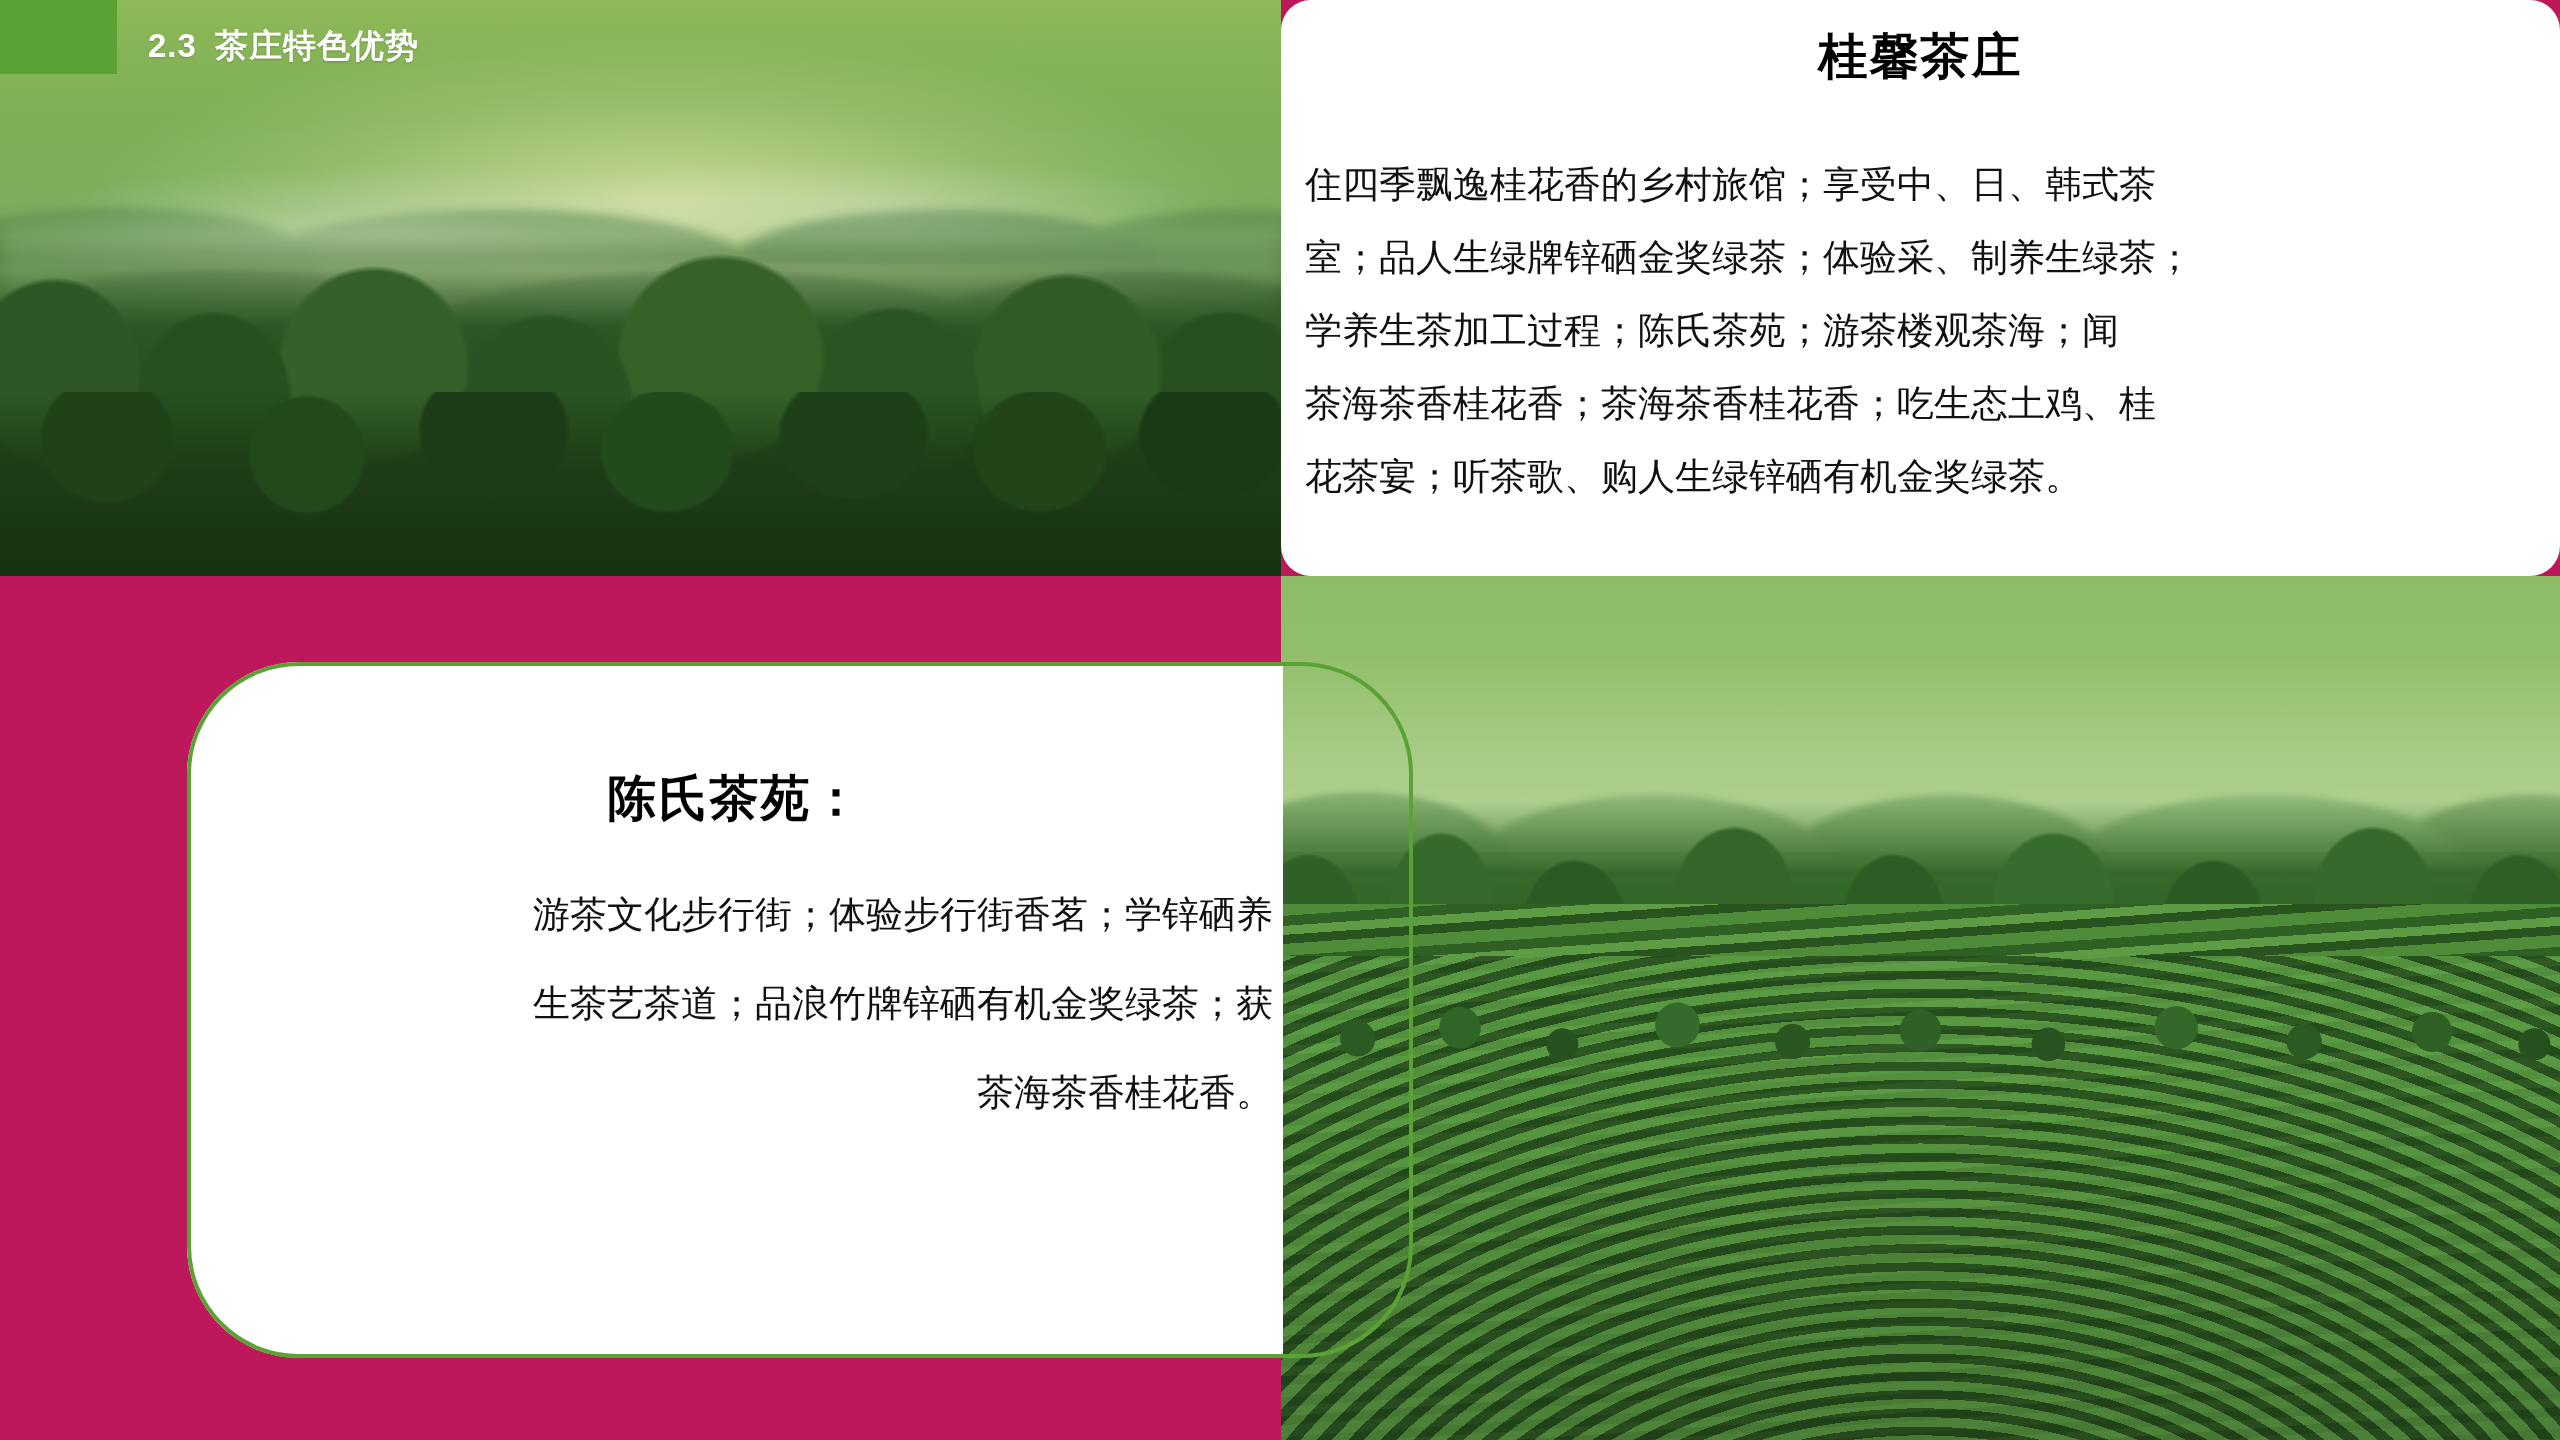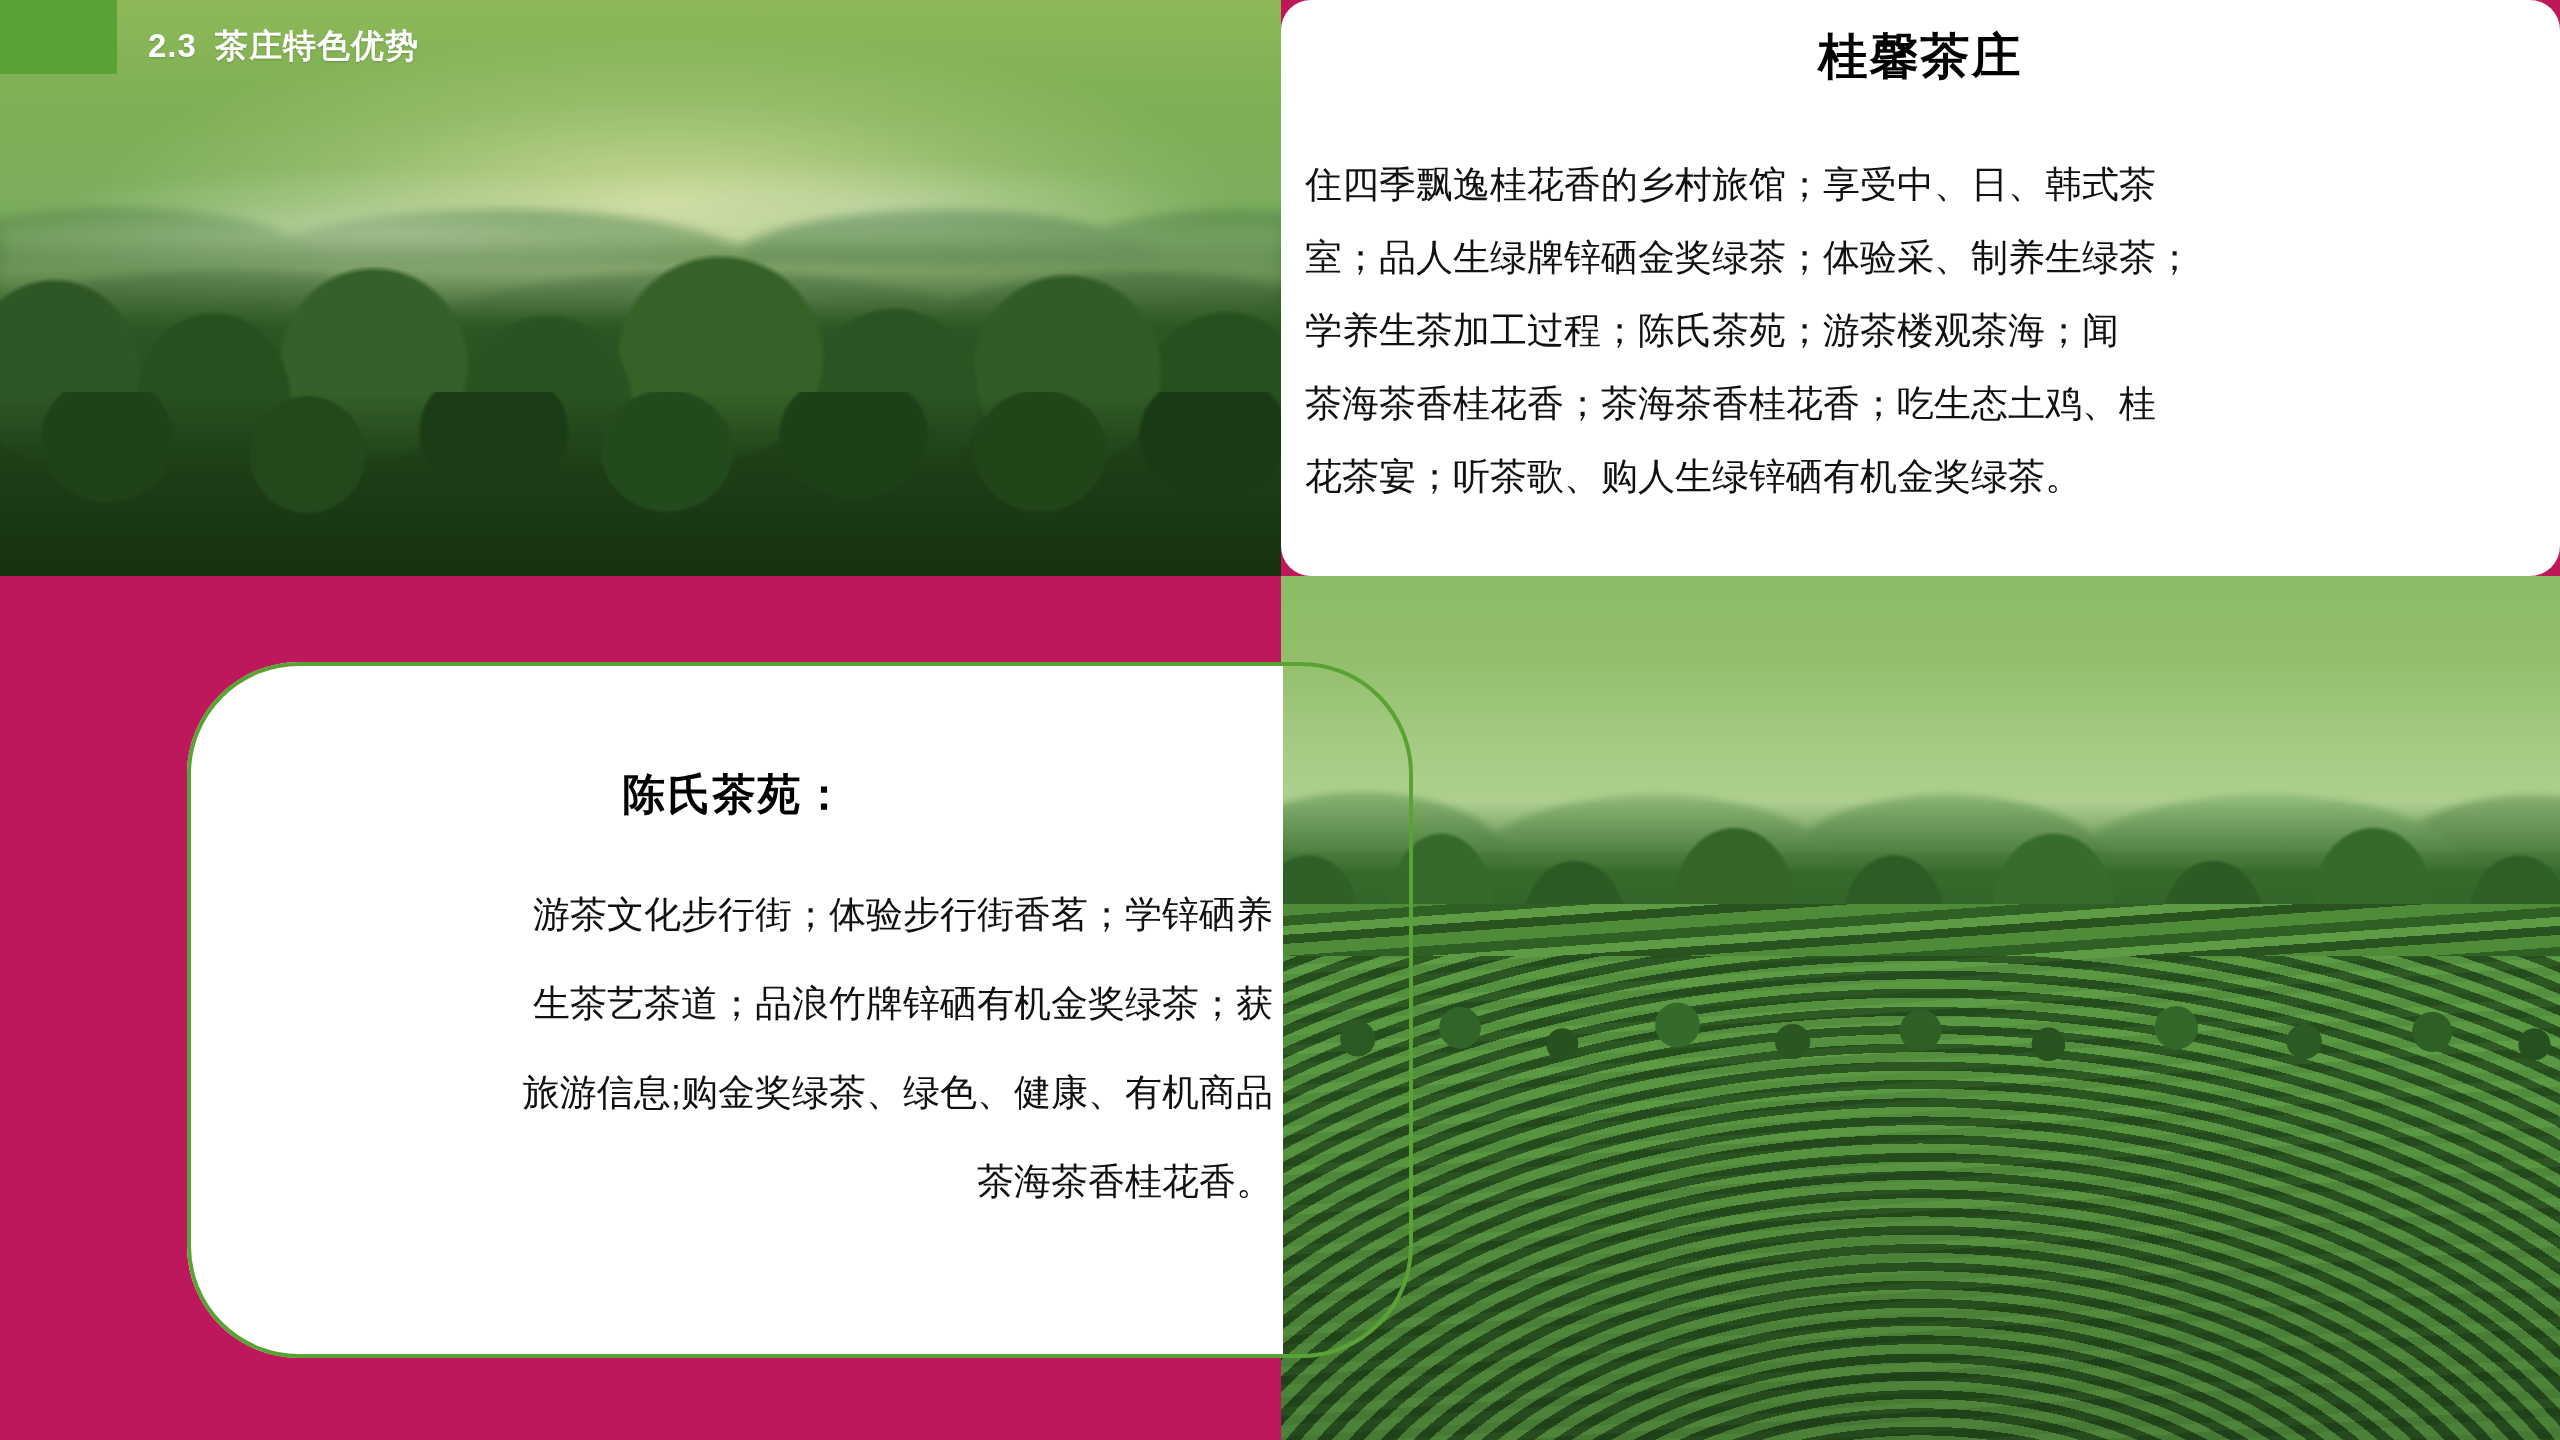--- a/index.html
+++ b/index.html
@@ -266,21 +266,21 @@
     top: 662px;
     width: 1096px;
     height: 696px;
     z-index: 4;
   }
   .card-heading {
     position: absolute;
     left: 0; right: 0;
     top: 104px;
     text-align: center;
-    font-size: 43px;
+    font-size: 49px;
     font-weight: bold;
     color: #000000;
     letter-spacing: 2px;
   }
   .card-body {
     position: absolute;
     left: 10px;
     right: 10px;
     top: 208px;
     font-size: 37px;
@@ -331,18 +331,17 @@
     <div class="pt-shade"></div>
   </div>
 
   <div class="card-mask"></div>
   <div class="card card-border"></div>
   <div class="card-content">
     <div class="card-heading">陈氏茶苑：</div>
     <div class="card-body">
       <span class="ln">游茶文化步行街；体验步行街香茗；学锌硒养</span>
       <span class="ln">生茶艺茶道；品浪竹牌锌硒有机金奖绿茶；获</span>
-      <span class="ln">旅游信息;购金奖绿茶、绿色、健康、有机商品</span>
       <span class="ln">茶海茶香桂花香。</span>
     </div>
   </div>
 
 </div>
 
 </body></html>

